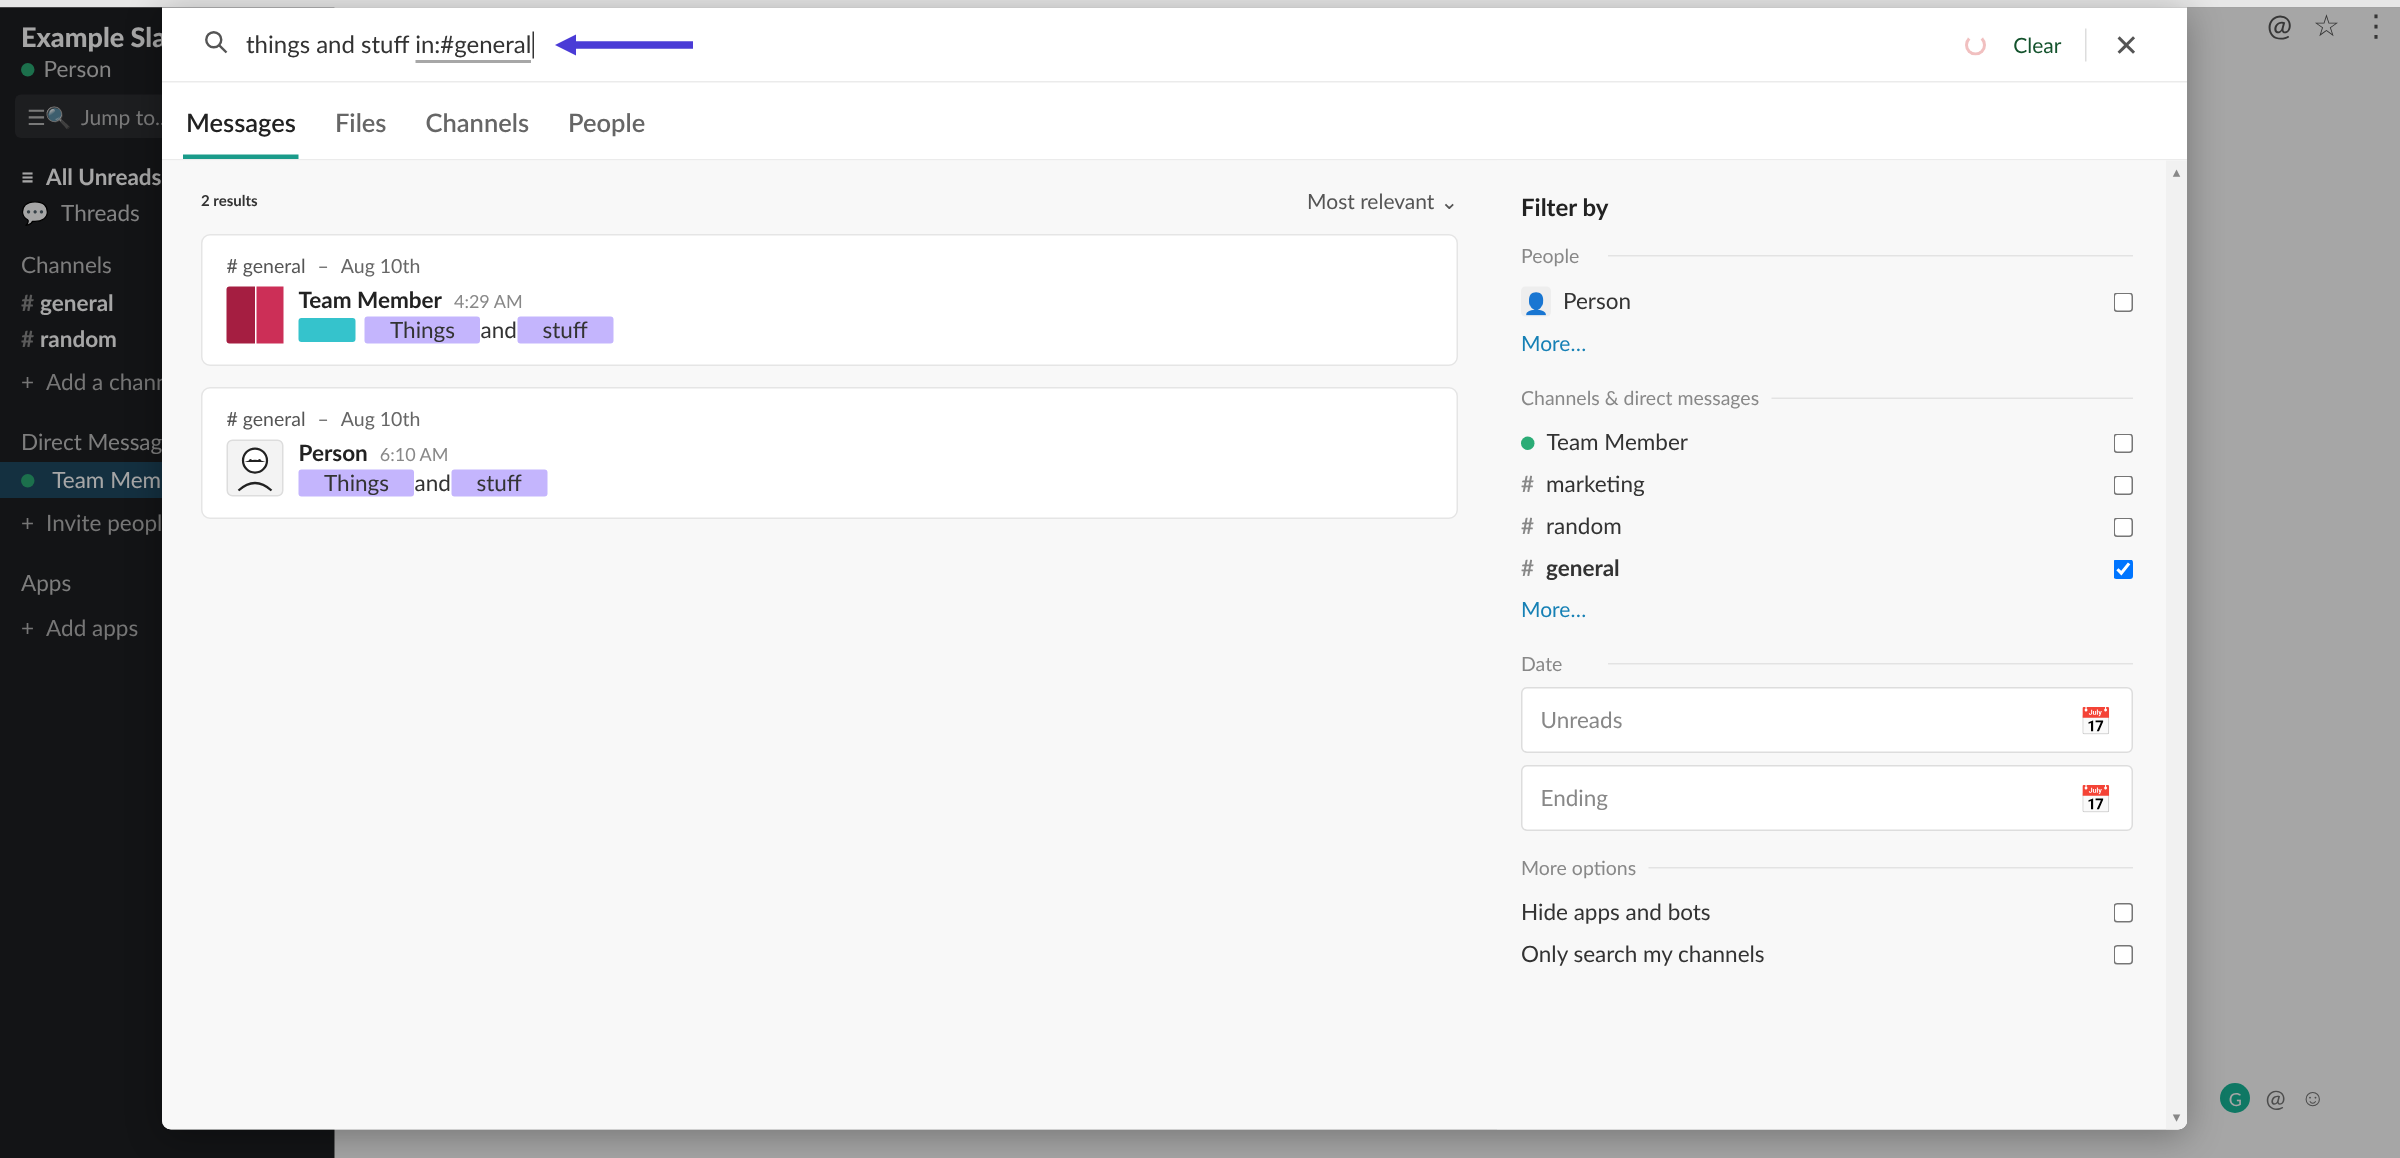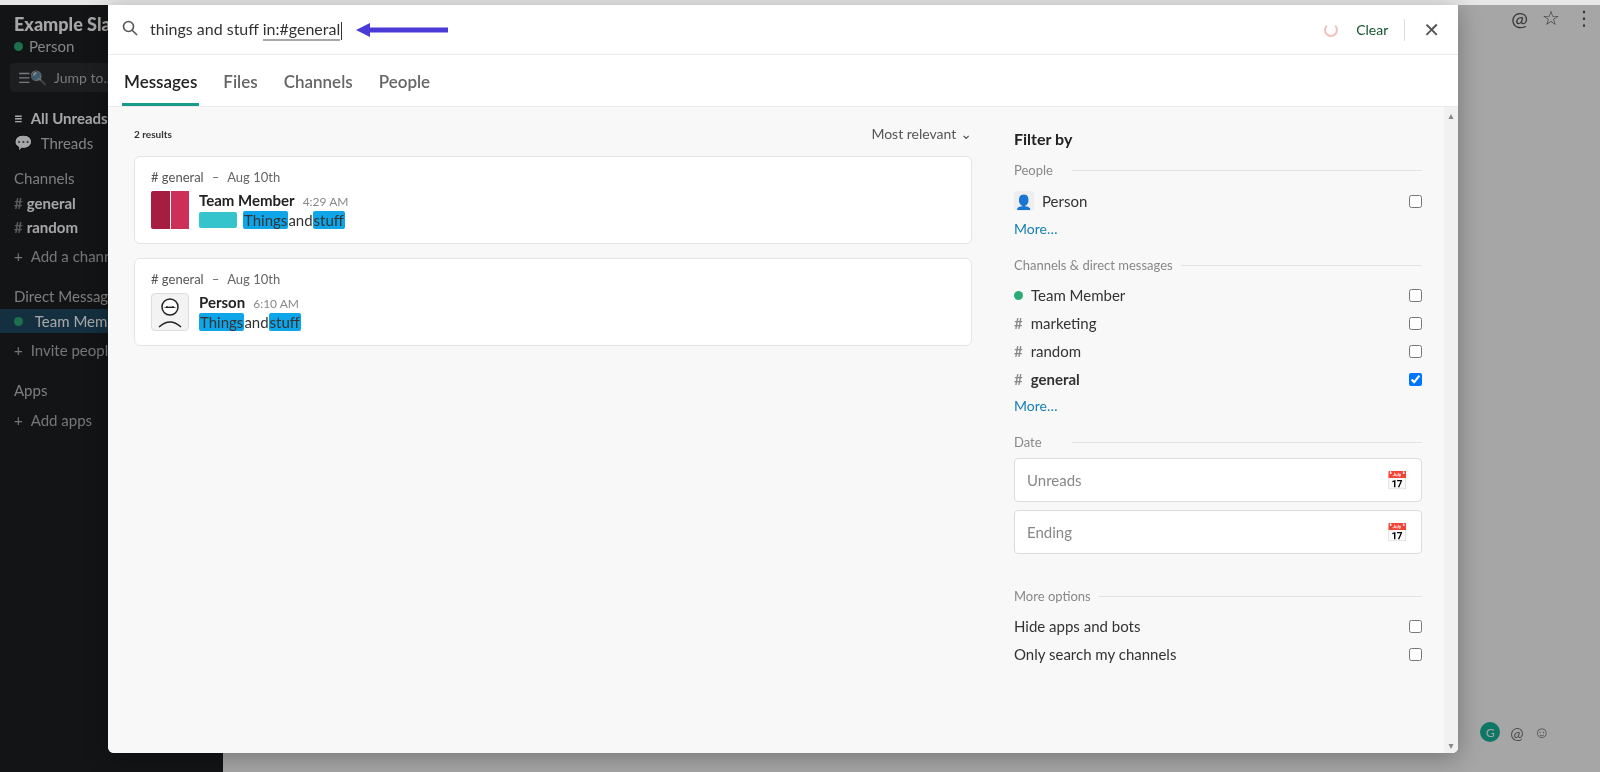--- a/index.html
+++ b/index.html
@@ -32,21 +32,21 @@
   .compose-icons .g { width:20px; height:20px; border-radius:50%; background:#18b99a; color:#fff; font-size:12px; display:flex; align-items:center; justify-content:center;}
 
   
   .main-white { position:absolute; top:5px; left:223px; right:0; bottom:0; background:#fff; }
 
   
   .dim { position:absolute; inset:0; top:5px; background:rgba(0,0,0,0.35); }
 
   
   .modal { position:absolute; top:5px; left:108px; width:1350px; height:748px; background:#fff; border-radius:0 0 6px 6px; box-shadow:0 4px 24px rgba(0,0,0,0.3); display:flex; flex-direction:column; overflow:hidden;}
-  .search-row { display:flex; align-items:center; padding:8px 14px; border-bottom:1px solid #ebebeb; height:50px;}
+  .search-row { display:flex; align-items:center; padding:8px 28px; border-bottom:1px solid #ebebeb; height:50px;}
   .search-icon { color:#5c5c5c; font-size:16px; margin-right:12px; }
   .search-text { flex:0 0 auto; font-size:16px; color:#333; }
   .search-filter { border-bottom:2px solid #a7a7a7; color:#333; padding-bottom:1px;}
   .search-cursor { display:inline-block; width:1px; height:18px; background:#333; vertical-align:middle; margin-left:1px;}
   .arrow-annot { margin-left:14px; color:#4a3bd6; font-size:26px; display:inline-flex; align-items:center;}
   .arrow-svg { width:94px; height:18px; }
   .spacer-flex { flex:1; }
   .spinner { width:14px; height:14px; border:2px solid #f1c0c0; border-top-color:transparent; border-radius:50%; margin-right:18px;}
   .clear { color:#14532d; font-size:14px; margin-right:16px; cursor:pointer; }
   .vdiv { width:1px; height:22px; background:#ddd; margin-right:14px;}
@@ -68,21 +68,21 @@
   .card-body { display:flex; gap:10px; }
   .avatar { width:38px; height:38px; border-radius:4px; flex-shrink:0; }
   .av1 { display:grid; grid-template-columns:1fr 1fr; gap:1px;}
   .av1 div { background:#cc2f57;}
   .av1 div:first-child { background:#a51e41; border-radius:2px 0 0 2px;}
   .av2 { background:#f3f3f3; border:1px solid #ddd; display:flex; align-items:center; justify-content:center; font-size:26px;}
   .msg-meta { display:flex; align-items:baseline; gap:8px;}
   .sender { font-weight:700; color:#222; font-size:15px;}
   .time { font-size:12px; color:#888;}
   .msg-text { font-size:15px; color:#333; margin-top:2px; display:flex; align-items:center; gap:0;}
-  .hl { background:#0ea5e9; border-radius:2px; padding:0 1px;}
+  .hl { background:#c4b5fd; border-radius:2px; padding:0 17px;}
   .teal-block { width:38px; height:16px; background:#35c3cc; border-radius:2px; margin-right:6px; display:inline-block;}
 
   .filters { width:460px; padding:22px 36px 22px 16px; background:#f8f8f8; overflow:auto; font-size:15px;}
   .filters h3 { font-size:16px; font-weight:700; margin-bottom:14px; color:#222;}
   .fsection-label { font-size:13px; color:#888; margin:6px 0 8px; position:relative;}
   .fsection-label::after { content:""; position:absolute; left:calc(100% - 350px); right:0; top:50%; height:1px; background:#e3e3e3;}
   .fsection-label span { background:#f8f8f8; padding-right:8px; position:relative; z-index:1;}
   .filter-row { display:flex; align-items:center; justify-content:space-between; padding:5px 0; cursor:pointer;}
   .filter-row .lbl { display:flex; align-items:center; gap:8px; color:#333;}
   .filter-row .hash { color:#888; font-weight:600;}
@@ -312,21 +312,21 @@
       <div class="fsection-label"><span>Date</span></div>
       <div class="date-input">
         <span>Unreads</span>
         <span class="cal-icon">📅</span>
       </div>
       <div class="date-input">
         <span>Ending</span>
         <span class="cal-icon">📅</span>
       </div>
 
-      <div class="fsection-label" style="margin-top:34px"><span>More options</span></div>
+      <div class="fsection-label" style="margin-top:16px"><span>More options</span></div>
       <div class="filter-row">
         <div class="lbl">
             <span>Hide apps and bots</span>
           </div>
         <input type="checkbox" style="">
       </div>
       <div class="filter-row">
         <div class="lbl">
             <span>Only search my channels</span>
           </div>

